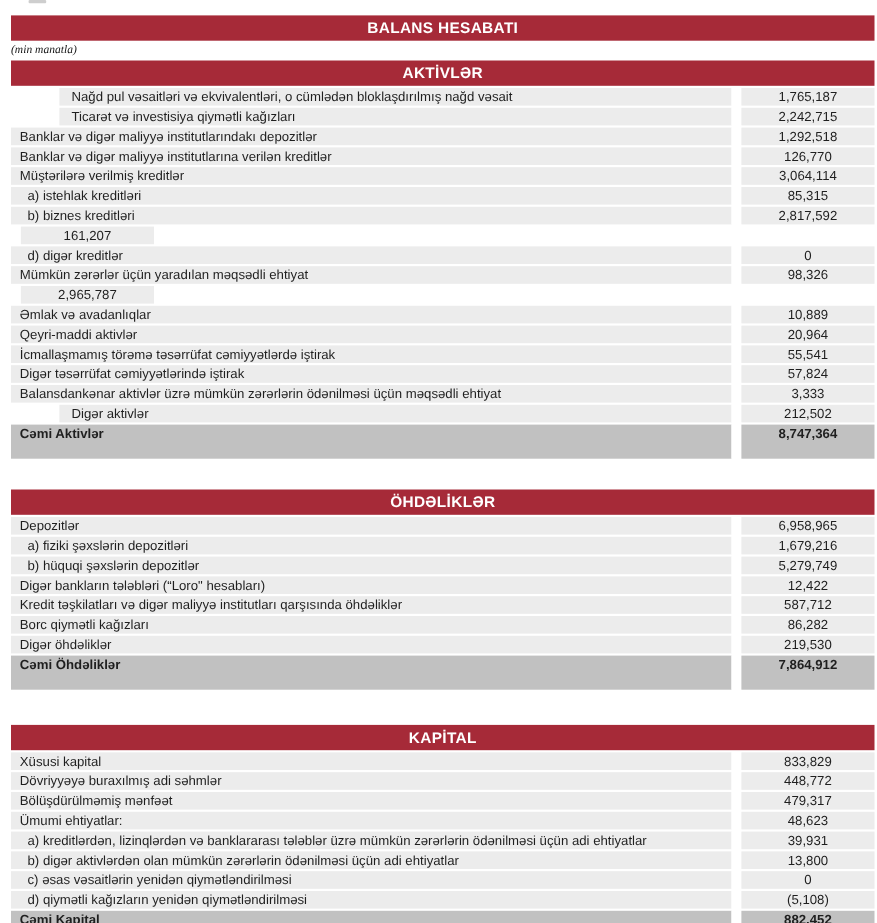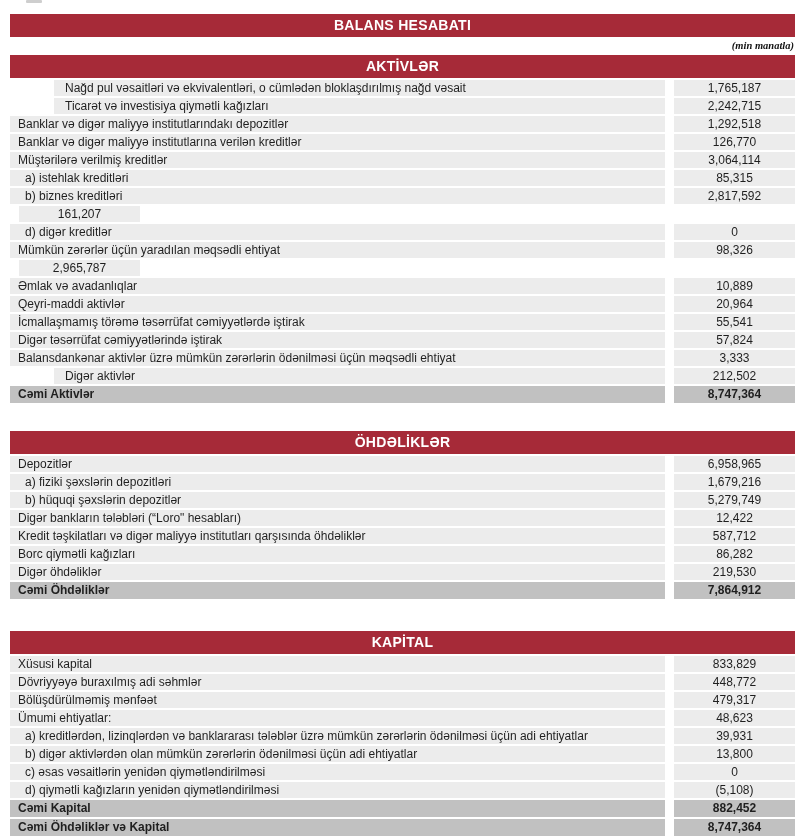--- a/index.html
+++ b/index.html
@@ -43,24 +43,24 @@
     background: var(--accent);
     color: #ffffff;
     font-weight: bold;
     font-size: 14px;
     letter-spacing: 0.3px;
     text-align: center;
   }
   .unit-note {
     height: 18px;
     line-height: 18px;
-    text-align: right;
+    text-align: left;
     font-family: "Liberation Serif", serif;
     font-style: italic;
-    font-weight: bold;
+    font-weight: normal;
     font-size: 10.5px;
     padding-right: 1px;
     color: #111;
   }
   .section-bar {
     height: 23px;
     line-height: 23px;
     background: var(--accent);
     color: #ffffff;
     font-weight: bold;
@@ -92,21 +92,21 @@
     width: 9px;
     background: #ffffff;
   }
   .cell-value {
     width: 121px;
     background: var(--rowbg);
     text-align: center;
   }
   .row.total {
     font-weight: bold;
-    height: 17px;
+    height: 31px;
     line-height: 17px;
     justify-content: space-between;
   }
   .row.total .cell-label,
   .row.total .cell-value {
     background: var(--totalbg);
   }
 </style>
 </head>
 <body style="color: rgb(31, 31, 31);">

